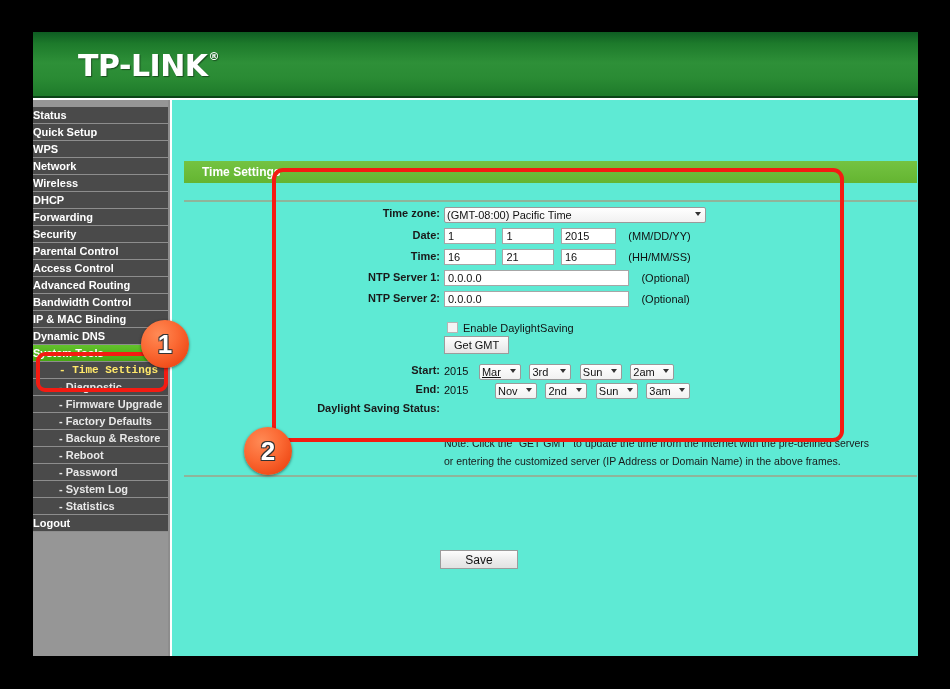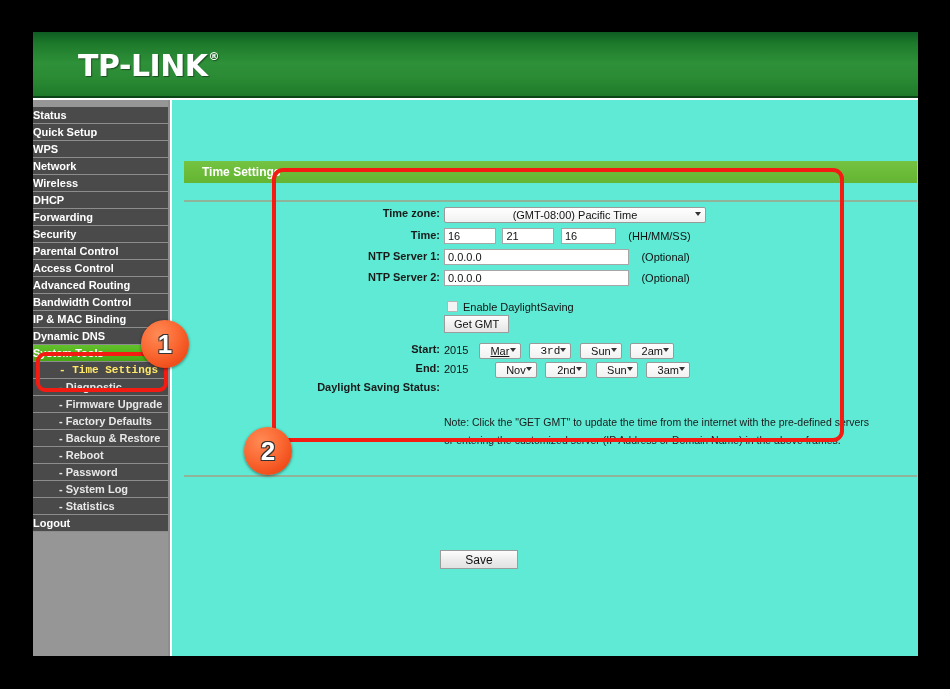--- a/index.html
+++ b/index.html
@@ -185,21 +185,20 @@
     vertical-align: middle;
     outline: none;
   }
   select.sel {
     padding: 0 2px;
     border: 1px solid #9a9a9a;
     border-radius: 2px;
     background: linear-gradient(to bottom,#ffffff 0%,#f1f1f1 100%);
     -webkit-appearance: none;
     appearance: none;
-    text-align: center;
   }
   .selwrap {
     position: relative;
     display: inline-block;
     vertical-align: middle;
   }
   .selwrap .arrow {
     position: absolute;
     right: 5px;
     top: 50%;
@@ -344,20 +343,31 @@
             <div class="lbl">Time zone:</div>
           </div>
         <div class="fields">
           <span class="selwrap">
             <select class="sel" id="tz-select" style="width:262px;"><option>(GMT-08:00) Pacific Time</option></select>
             <span class="arrow"></span>
           </span>
         </div>
       </div>
 
+      <div class="row" style="height:21px;">
+        <div class="lblwrap">
+            <div class="lbl">Date:</div>
+          </div>
+        <div class="fields">
+          <input class="txt" style="width: 52px;" value="1">
+          <input class="txt" style="width: 52px; margin-left: 2px;" value="1">
+          <input class="txt" style="width: 55px; margin-left: 2px;" value="2015">
+          <span class="unit">(MM/DD/YY)</span>
+        </div>
+      </div>
 
       <div class="row" style="height:21px;">
         <div class="lblwrap">
             <div class="lbl">Time:</div>
           </div>
         <div class="fields">
           <input class="txt" style="width: 52px;" value="16">
           <input class="txt" style="width: 52px; margin-left: 2px;" value="21">
           <input class="txt" style="width: 55px; margin-left: 2px;" value="16">
           <span class="unit">(HH/MM/SS)</span>
@@ -400,21 +410,21 @@
         <div class="lblwrap">
             <div class="lbl">Start:</div>
           </div>
         <div class="fields">
           <span class="unit" style="margin-left:0;">2015</span>
           <span class="selwrap" style="margin-left:6px;">
             <select class="sel" style="width:42px;text-decoration:underline;" id="s-month"><option>Mar</option></select>
             <span class="arrow"></span>
           </span>
           <span class="selwrap" style="margin-left:4px;">
-            <select class="sel" style="width:42px;font-family:Liberation Mono, monospace;" id="s-week"><option>3rd</option></select>
+            <select class="sel" style="width:42px;" id="s-week"><option>3rd</option></select>
             <span class="arrow"></span>
           </span>
           <span class="selwrap" style="margin-left:4px;">
             <select class="sel" style="width:42px;" id="s-day"><option>Sun</option></select>
             <span class="arrow"></span>
           </span>
           <span class="selwrap" style="margin-left:4px;">
             <select class="sel" style="width:44px;" id="s-hour"><option>2am</option></select>
             <span class="arrow"></span>
           </span>

